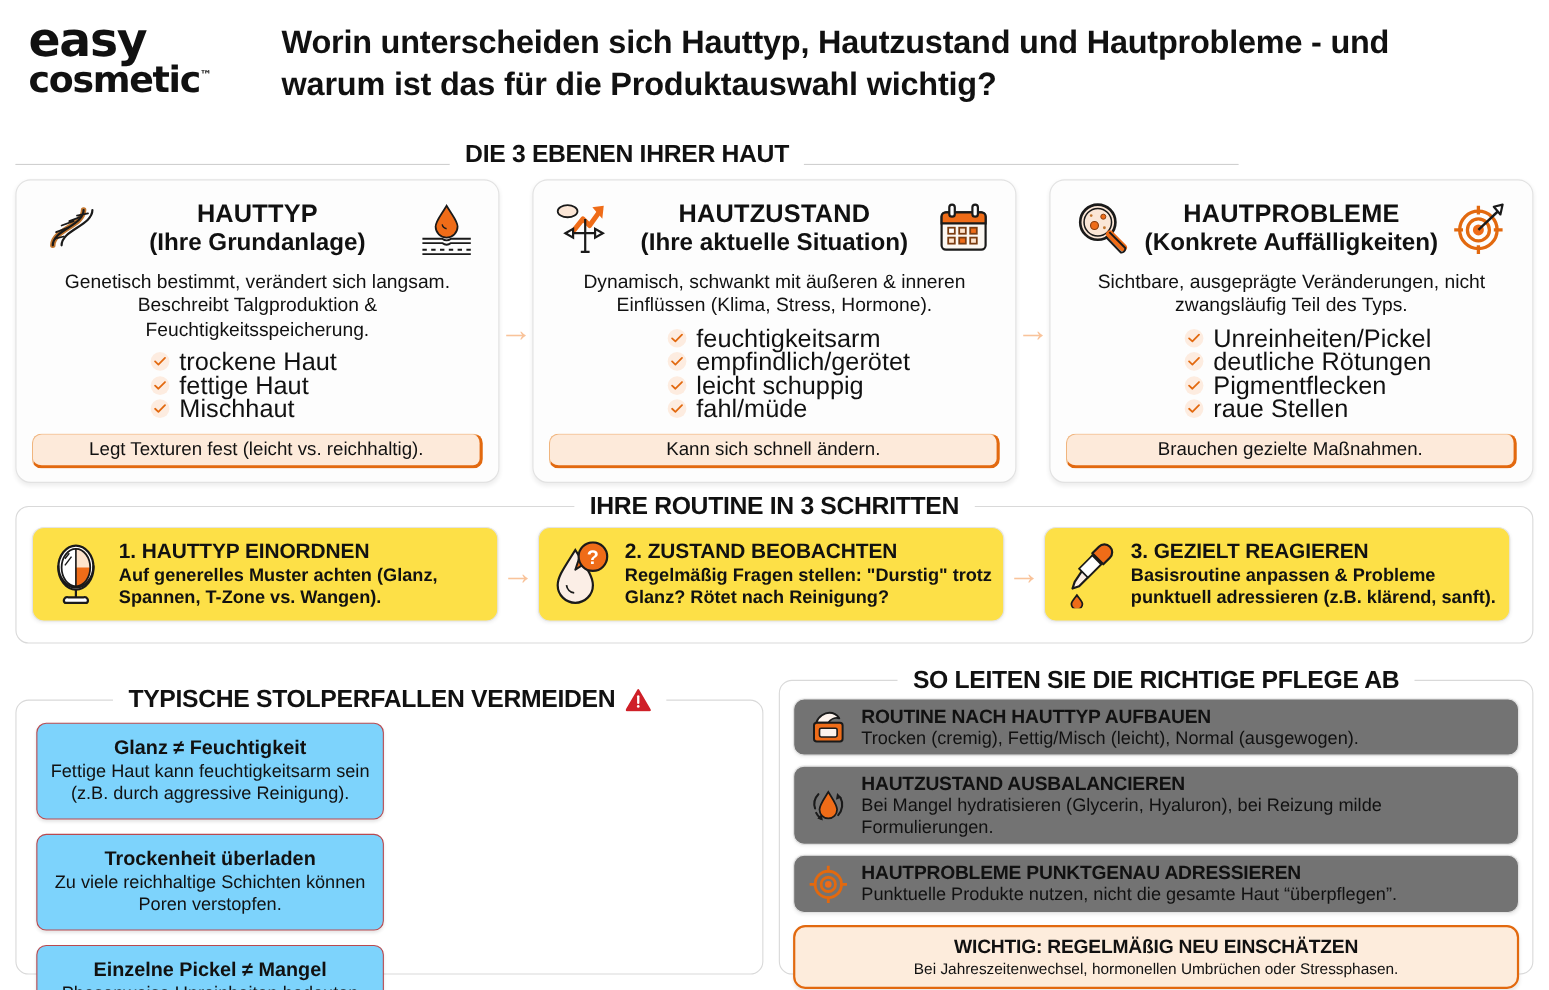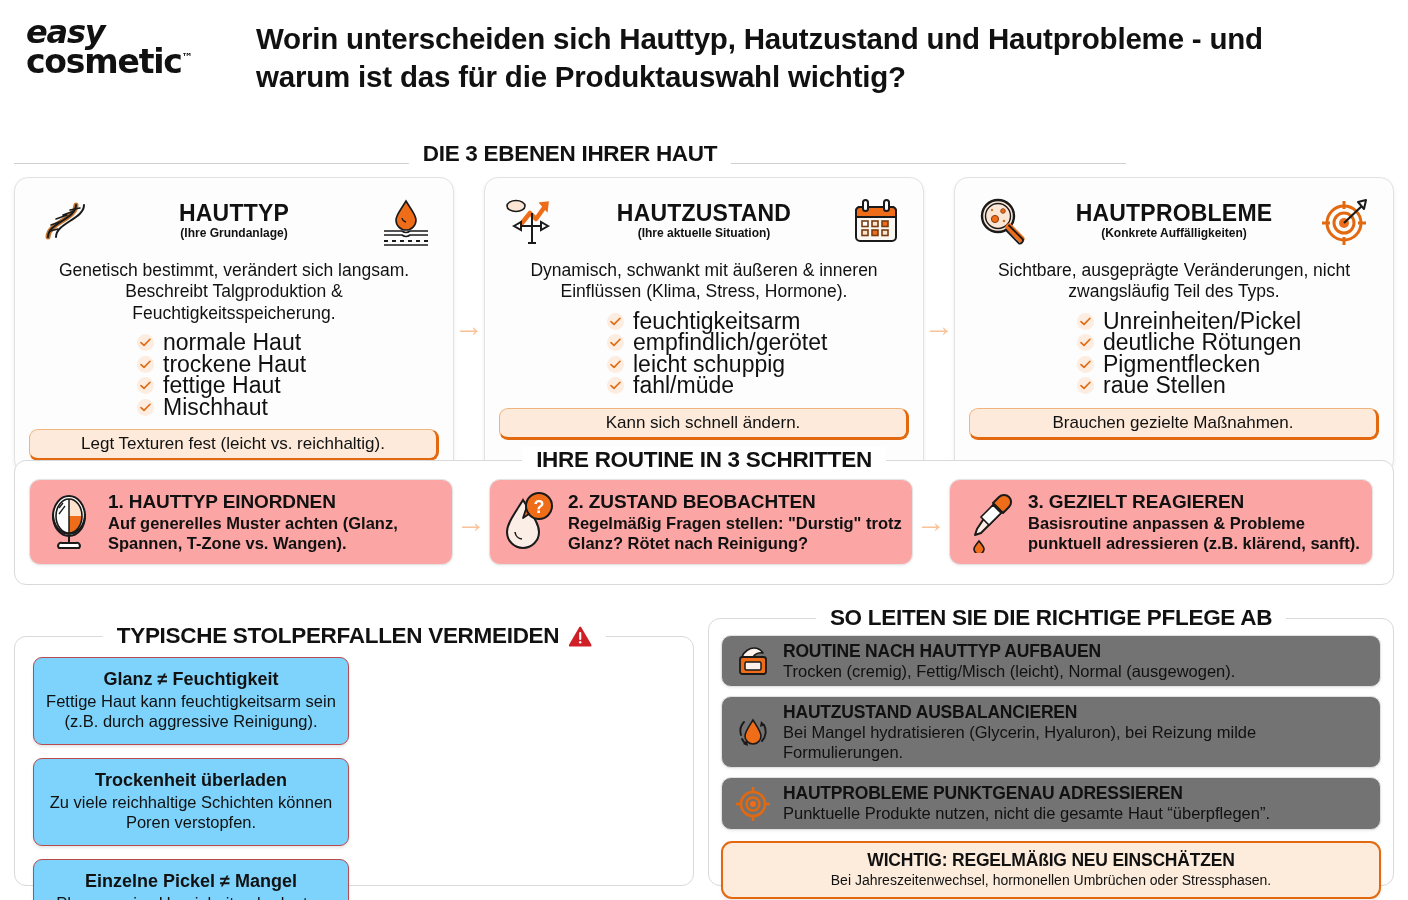--- a/index.html
+++ b/index.html
@@ -12,56 +12,56 @@
   }
   .page { position: relative; width: 1408px; height: 900px; }
 
   
   .header { display: flex; align-items: flex-start; padding: 14px 18px 0 26px; height: 140px; }
   .logo { width: 230px; flex: none; padding-top: 4px; }
   .logo-l1, .logo-l2 {
     font-family: "DejaVu Sans", sans-serif;
     font-weight: 700; color: #111; letter-spacing: -1.2px; line-height: 0.92;
   }
-  .logo-l1 { font-size: 32px; font-style: italic; }
+  .logo-l1 { font-size: 43px; }
   .logo-l2 { font-size: 33px; }
   .logo-tm { font-size: 11px; vertical-align: super; letter-spacing: 0; }
   .title {
     flex: 1; font-size: 29.5px; font-weight: 700; line-height: 1.30;
     color: #111; padding-right: 40px; padding-top: 6px; letter-spacing: -0.2px;
   }
 
   
   .section { position: absolute; border: 1.4px solid #d9d9d9; border-radius: 12px; background: #fff; }
   .section-title {
     position: absolute; top: -14px; left: 50%; transform: translateX(-50%);
     background: #fff; padding: 0 14px; white-space: nowrap;
     font-size: 22.5px; font-weight: 700; letter-spacing: -0.3px; color: #111;
     display: flex; align-items: center; gap: 9px;
   }
 
   
-  #sec-ebenen { left: 14px; top: 155px; width: 1112px; height: 285px; border: none; }
+  #sec-ebenen { left: 14px; top: 141px; width: 1112px; height: 285px; border: none; }
   #sec-ebenen .hr-left, #sec-ebenen .hr-right {
     position: absolute; top: 8px; height: 1.4px; background: #d0d0d0;
   }
   #sec-ebenen .hr-left { left: 0; width: 520px; }
   #sec-ebenen .hr-right { right: 0; width: 520px; }
   .ebenen-row { position: absolute; top: 22px; left: 0; width: 1380px; display: flex; gap: 0; }
   .ebene-card {
     width: 440px; min-height: 262px; background: #fdfdfd;
     border: 1.5px solid #e2e2e2; border-radius: 14px;
     box-shadow: 0 2px 4px rgba(0,0,0,0.07);
     padding: 10px 14px 12px 14px; position: relative;
   }
   .ebene-head { display: flex; align-items: center; justify-content: space-between; height: 66px; }
   .ebene-head .icon-box { width: 66px; flex: none; display: flex; align-items: center; justify-content: center; }
   .ebene-titles { flex: 1; text-align: center; line-height: 1.12; }
   .ebene-t1 { font-size: 23px; font-weight: 700; letter-spacing: 0.2px; color: #111; }
-  .ebene-t2 { font-size: 12px; font-weight: 700; color: #111; }
+  .ebene-t2 { font-size: 22px; font-weight: 700; color: #111; }
   .ebene-desc {
     text-align: center; font-size: 17.5px; line-height: 1.22; margin-top: 6px; color: #111;
   }
   .ebene-list { margin: 8px 0 0 0; padding-left: 108px; }
   .ebene-li { display: flex; align-items: center; gap: 9px; height: 21.5px; font-size: 23px; color: #111; }
   .chk {
     width: 17px; height: 17px; border-radius: 50%; background: #fdece0;
     display: inline-flex; align-items: center; justify-content: center; flex: none;
   }
   .chk svg { display: block; }
@@ -71,21 +71,21 @@
     border-radius: 9px; height: 32px; display: flex; align-items: center;
     justify-content: center; font-size: 17px; color: #111;
   }
   .arrow-gap { width: 30px; flex: none; display: flex; align-items: center; justify-content: center; }
   .arrow { font-size: 30px; color: #f9c39a; line-height: 1; }
 
   
   #sec-routine { left: 14px; top: 460px; width: 1380px; height: 125px; }
   .routine-row { display: flex; padding: 18px 14px 0 14px; }
   .routine-card {
-    width: 424px; background: #fca5a5; border: 1.3px solid #e4e4e4; border-radius: 11px;
+    width: 424px; background: #fde047; border: 1.3px solid #e4e4e4; border-radius: 11px;
     box-shadow: 0 1px 3px rgba(0,0,0,0.06);
     padding: 9px 10px; display: flex; align-items: center; gap: 10px; min-height: 86px;
   }
   .routine-icon { width: 58px; flex: none; display: flex; align-items: center; justify-content: center; }
   .routine-txt { flex: 1; }
   .routine-t { font-size: 19px; font-weight: 700; color: #111; letter-spacing: -0.1px; }
   .routine-d { font-size: 16.5px; line-height: 1.2; color: #111; margin-top: 1px; font-weight: bold; }
   .routine-gap { width: 36px; flex: none; display: flex; align-items: center; justify-content: center; }
 
   
@@ -165,28 +165,20 @@
                 <path d="M8 38 H26 q4 3 8 0 H52"></path>
                 <path d="M8 42 H26 q4 3 8 0 H52"></path>
                 <path d="M8 52 H52"></path>
                 <path d="M8 48 H12 M16 48 H20 M24 48 H28 M32 48 H36 M40 48 H44 M48 48 H52" stroke-width="1.8"></path>
               </g>
             </svg>
           </div>
         </div>
         <div class="ebene-desc">Genetisch bestimmt, verändert sich langsam. Beschreibt Talgproduktion &amp; Feuchtigkeitsspeicherung.</div>
         <div class="ebene-list">
-          <div class="ebene-li">
-              <span class="chk">
-                <svg width="11" height="9" viewBox="0 0 11 9">
-                  <path d="M1 4.6 L4 7.4 L10 1.3" fill="none" stroke="#e2690f" stroke-width="1.6" stroke-linecap="round" stroke-linejoin="round"></path>
-                </svg>
-              </span>
-              <span>normale Haut</span>
-            </div>
           <div class="ebene-li">
               <span class="chk">
                 <svg width="11" height="9" viewBox="0 0 11 9">
                   <path d="M1 4.6 L4 7.4 L10 1.3" fill="none" stroke="#e2690f" stroke-width="1.6" stroke-linecap="round" stroke-linejoin="round"></path>
                 </svg>
               </span>
               <span>trockene Haut</span>
             </div>
           <div class="ebene-li">
               <span class="chk">

